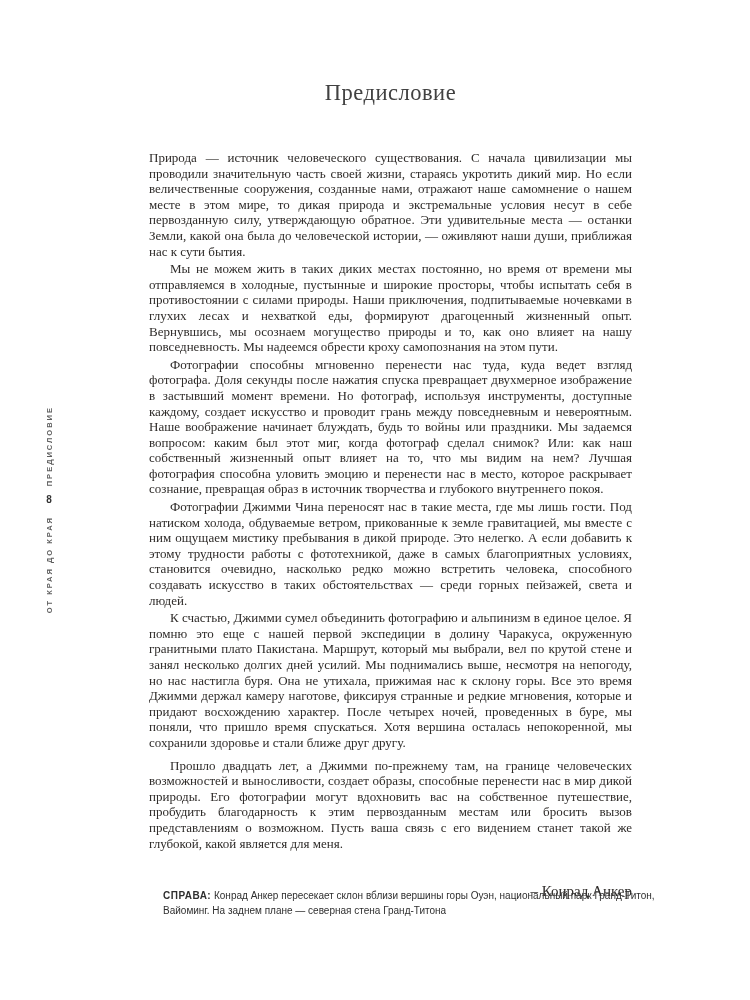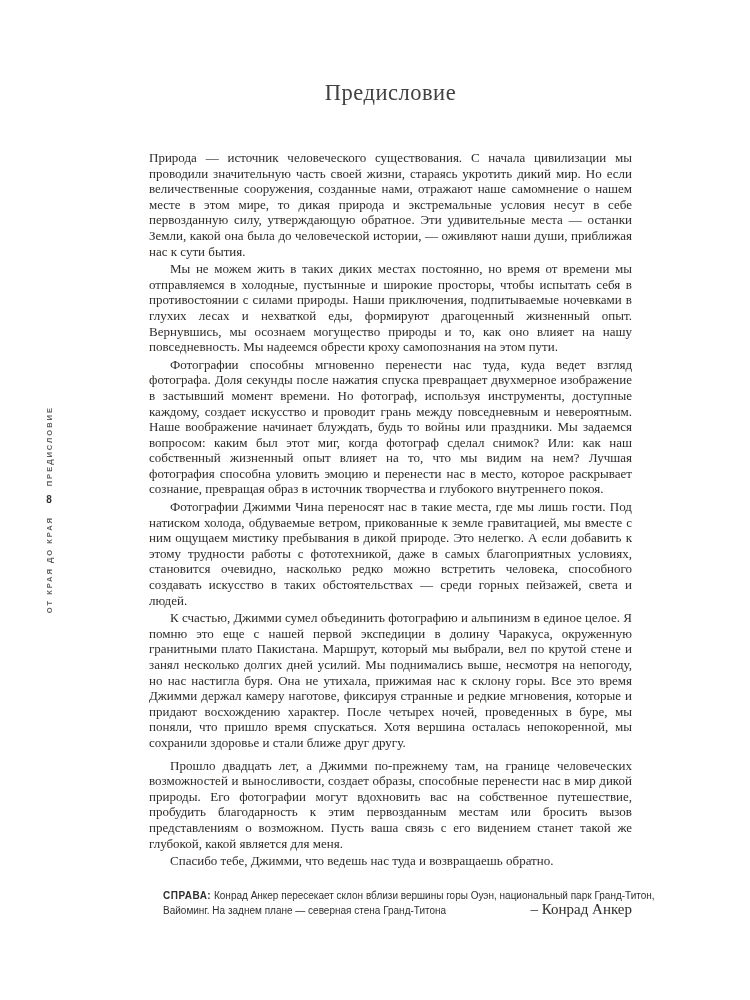--- a/index.html
+++ b/index.html
@@ -120,21 +120,20 @@
   <main class="content">
     <h1 class="title">Предисловие</h1>
 
     <div class="body-text">
       <p>Природа — источник человеческого существования. С начала цивилизации мы проводили значительную часть своей жизни, стараясь укротить дикий мир. Но если величественные сооружения, созданные нами, отражают наше самомнение о нашем месте в этом мире, то дикая природа и экстремальные условия несут в себе первозданную силу, утверждающую обратное. Эти удивительные места — останки Земли, какой она была до человеческой истории, — оживляют наши души, приближая нас к сути бытия.</p>
       <p class="indent">Мы не можем жить в таких диких местах постоянно, но время от времени мы отправляемся в холодные, пустынные и широкие просторы, чтобы испытать себя в противостоянии с силами природы. Наши приключения, подпитываемые ночевками в глухих лесах и нехваткой еды, формируют драгоценный жизненный опыт. Вернувшись, мы осознаем могущество природы и то, как оно влияет на нашу повседневность. Мы надеемся обрести кроху самопознания на этом пути.</p>
       <p class="indent">Фотографии способны мгновенно перенести нас туда, куда ведет взгляд фотографа. Доля секунды после нажатия спуска превращает двухмерное изображение в застывший момент времени. Но фотограф, используя инструменты, доступные каждому, создает искусство и проводит грань между повседневным и невероятным. Наше воображение начинает блуждать, будь то войны или праздники. Мы задаемся вопросом: каким был этот миг, когда фотограф сделал снимок? Или: как наш собственный жизненный опыт влияет на то, что мы видим на нем? Лучшая фотография способна уловить эмоцию и перенести нас в место, которое раскрывает сознание, превращая образ в источник творчества и глубокого внутреннего покоя.</p>
       <p class="indent">Фотографии Джимми Чина переносят нас в такие места, где мы лишь гости. Под натиском холода, обдуваемые ветром, прикованные к земле гравитацией, мы вместе с ним ощущаем мистику пребывания в дикой природе. Это нелегко. А если добавить к этому трудности работы с фототехникой, даже в самых благоприятных условиях, становится очевидно, насколько редко можно встретить человека, способного создавать искусство в таких обстоятельствах — среди горных пейзажей, света и людей.</p>
       <p class="indent">К счастью, Джимми сумел объединить фотографию и альпинизм в единое целое. Я помню это еще с нашей первой экспедиции в долину Чаракуса, окруженную гранитными плато Пакистана. Маршрут, который мы выбрали, вел по крутой стене и занял несколько долгих дней усилий. Мы поднимались выше, несмотря на непогоду, но нас настигла буря. Она не утихала, прижимая нас к склону горы. Все это время Джимми держал камеру наготове, фиксируя странные и редкие мгновения, которые и придают восхождению характер. После четырех ночей, проведенных в буре, мы поняли, что пришло время спускаться. Хотя вершина осталась непокоренной, мы сохранили здоровье и стали ближе друг другу.</p>
       <p class="indent gap">Прошло двадцать лет, а Джимми по-прежнему там, на границе человеческих возможностей и выносливости, создает образы, способные перенести нас в мир дикой природы. Его фотографии могут вдохновить вас на собственное путешествие, пробудить благодарность к этим первозданным местам или бросить вызов представлениям о возможном. Пусть ваша связь с его видением станет такой же глубокой, какой является для меня.</p>
-      <p class="indent">Спасибо тебе, Джимми, что ведешь нас туда и возвращаешь обратно.</p>
 
       <div class="signature">– Конрад Анкер</div>
     </div>
   </main>
 
   <div class="caption">
     <span class="cap-label">СПРАВА:</span>
     <span>Конрад Анкер пересекает склон вблизи вершины горы Оуэн, национальный парк Гранд-Титон, Вайоминг. На заднем плане — северная стена Гранд-Титона</span>
   </div>
 

